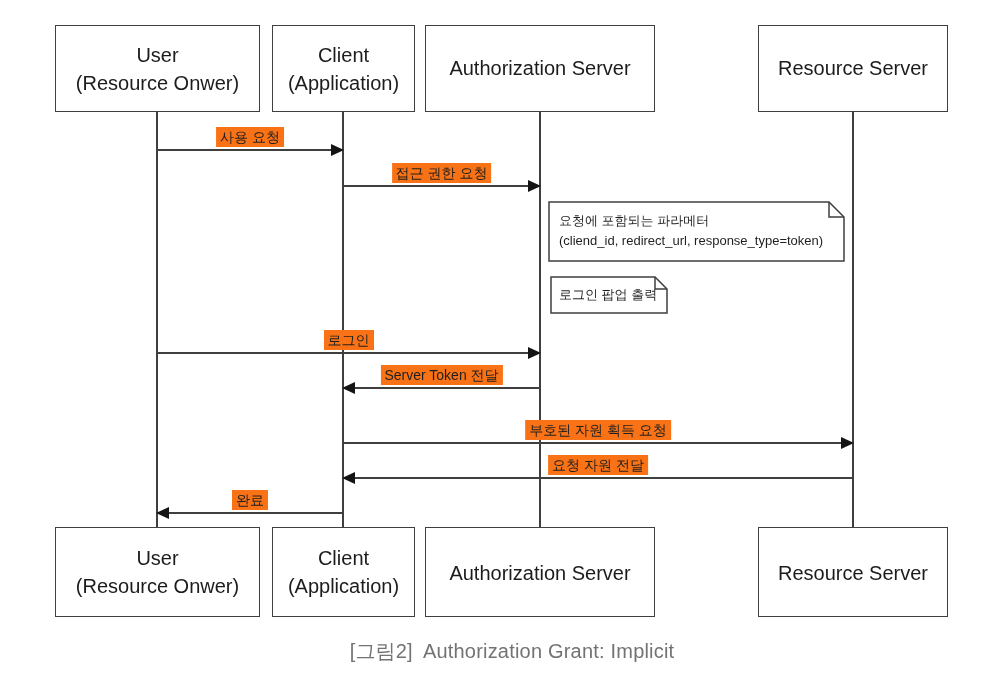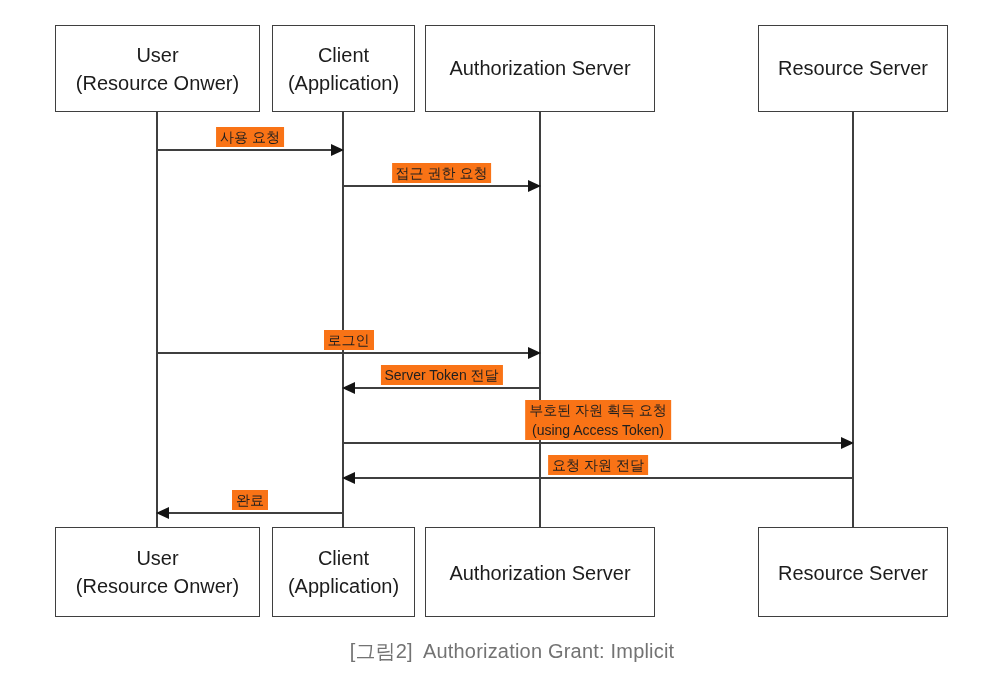--- a/index.html
+++ b/index.html
@@ -72,38 +72,57 @@
     <div class="head right"></div>
     <span class="mlabel">사용 요청</span>
   </div>
 
   <div class="msg" style="left:343px;top:186px;width:197px;">
     <div class="line"></div>
     <div class="head right"></div>
     <span class="mlabel">접근 권한 요청</span>
   </div>
 
+  <div class="note note1" style="left:548px;top:201px;width:297px;height:61px;">
+    <svg width="297" height="61" viewBox="0 0 297 61">
+      <path d="M1,1 L281,1 L296,16 L296,60 L1,60 Z" fill="#ffffff" stroke="#3f3f3f" stroke-width="1.5"></path>
+      <path d="M281,1 L281,16 L296,16" fill="none" stroke="#3f3f3f" stroke-width="1.5"></path>
+    </svg>
+    <div class="ntext">
+      <div>요청에 포함되는 파라메터</div>
+      <div>(cliend_id, redirect_url, response_type=token)</div>
+    </div>
+  </div>
 
+  <div class="note note2" style="left:550px;top:276px;width:118px;height:38px;">
+    <svg width="118" height="38" viewBox="0 0 118 38">
+      <path d="M1,1 L105,1 L117,13 L117,37 L1,37 Z" fill="#ffffff" stroke="#3f3f3f" stroke-width="1.5"></path>
+      <path d="M105,1 L105,13 L117,13" fill="none" stroke="#3f3f3f" stroke-width="1.5"></path>
+    </svg>
+    <div class="ntext">
+      <div>로그인 팝업 출력</div>
+    </div>
+  </div>
 
   <div class="msg" style="left:157px;top:353px;width:383px;">
     <div class="line"></div>
     <div class="head right"></div>
     <span class="mlabel">로그인</span>
   </div>
 
   <div class="msg" style="left:343px;top:388px;width:197px;">
     <div class="line"></div>
     <div class="head left"></div>
     <span class="mlabel">Server Token 전달</span>
   </div>
 
   <div class="msg" style="left:343px;top:443px;width:510px;">
     <div class="line"></div>
     <div class="head right"></div>
-    <span class="mlabel"><span>부호된 자원 획득 요청</span><span class="l2">(using Access Token)</span></span>
+    <span class="mlabel"><span>부호된 자원 획득 요청</span></span>
   </div>
 
   <div class="msg" style="left:343px;top:478px;width:510px;">
     <div class="line"></div>
     <div class="head left"></div>
     <span class="mlabel">요청 자원 전달</span>
   </div>
 
   <div class="msg" style="left:157px;top:513px;width:186px;">
     <div class="line"></div>

